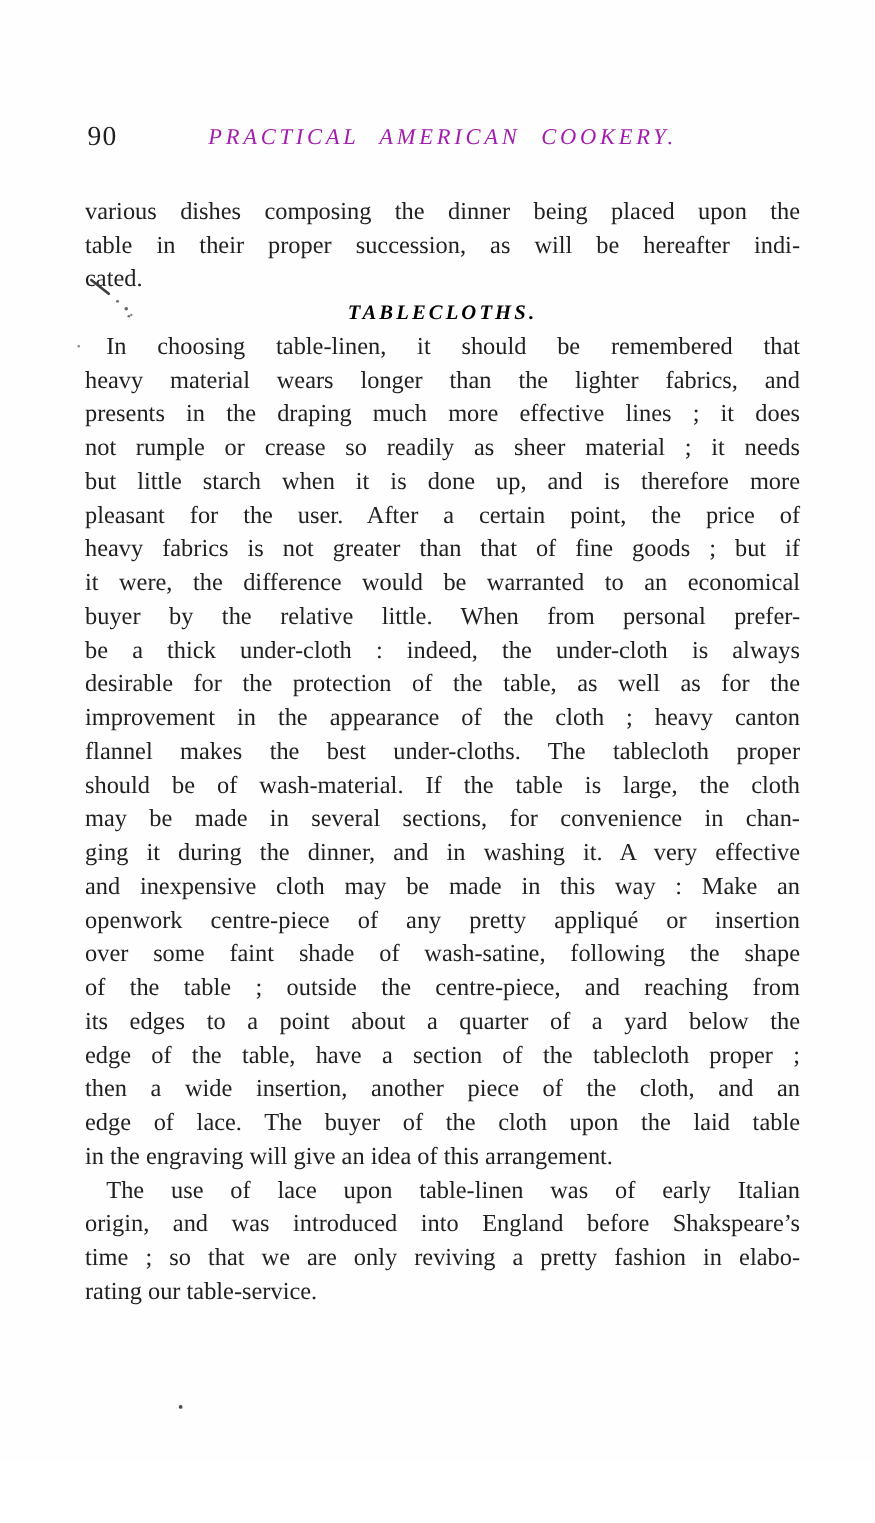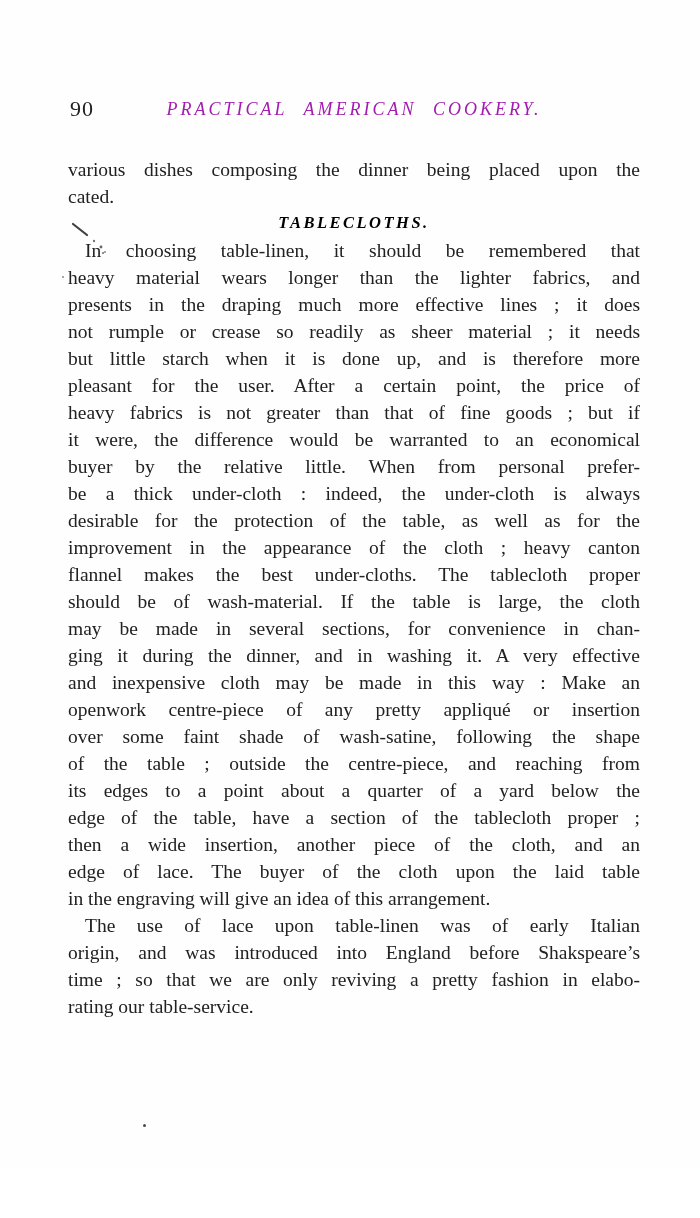--- a/index.html
+++ b/index.html
@@ -97,20 +97,21 @@
 
   <header class="running-header">
     <span class="page-number">90</span>
     <span class="running-title">PRACTICAL AMERICAN COOKERY.</span>
   </header>
 
   <main class="text-block">
 
     <section class="para">
         <div class="line">various dishes composing the dinner being placed upon the</div>
+        <div class="line">table in their proper succession, as will be hereafter indi-</div>
         <div class="line">cated.</div>
       </section>
 
     <h2 class="section-heading">TABLECLOTHS.</h2>
 
     <section class="para indent-first">
         <div class="line">In choosing table-linen, it should be remembered that</div>
         <div class="line">heavy material wears longer than the lighter fabrics, and</div>
         <div class="line">presents in the draping much more effective lines ; it does</div>
         <div class="line">not rumple or crease so readily as sheer material ; it needs</div>

